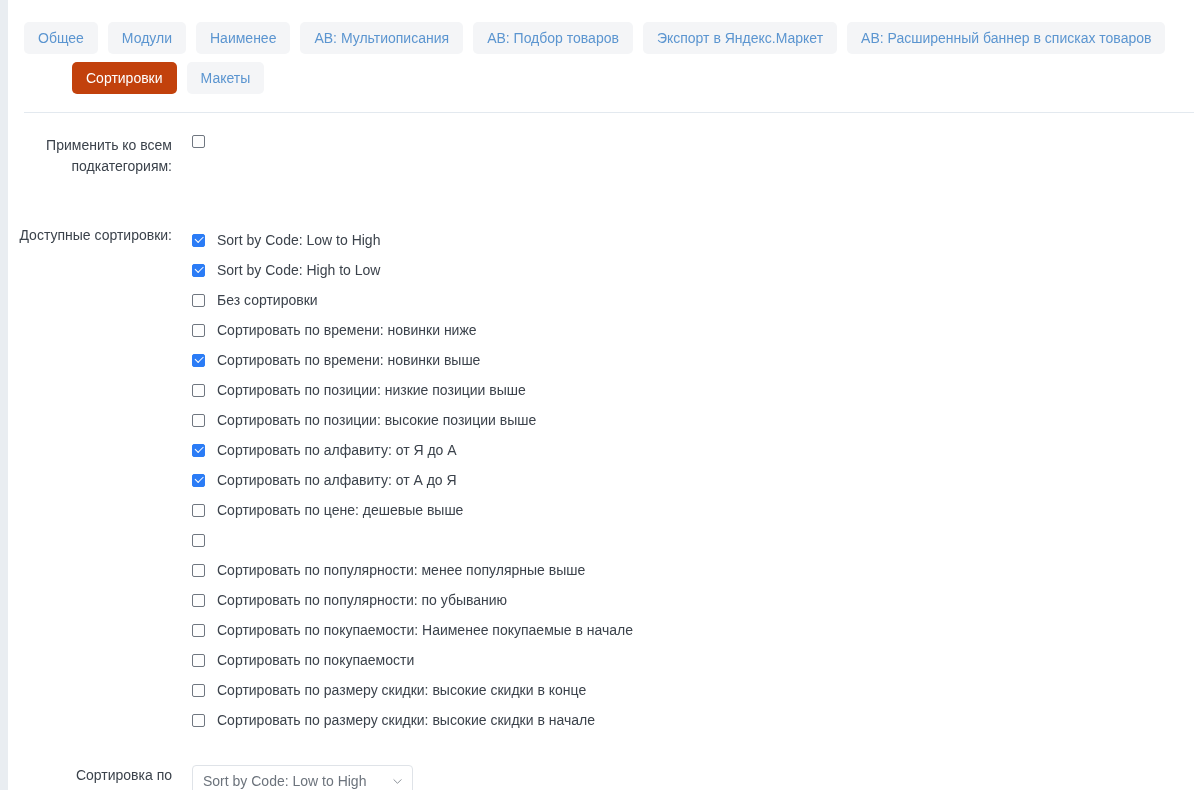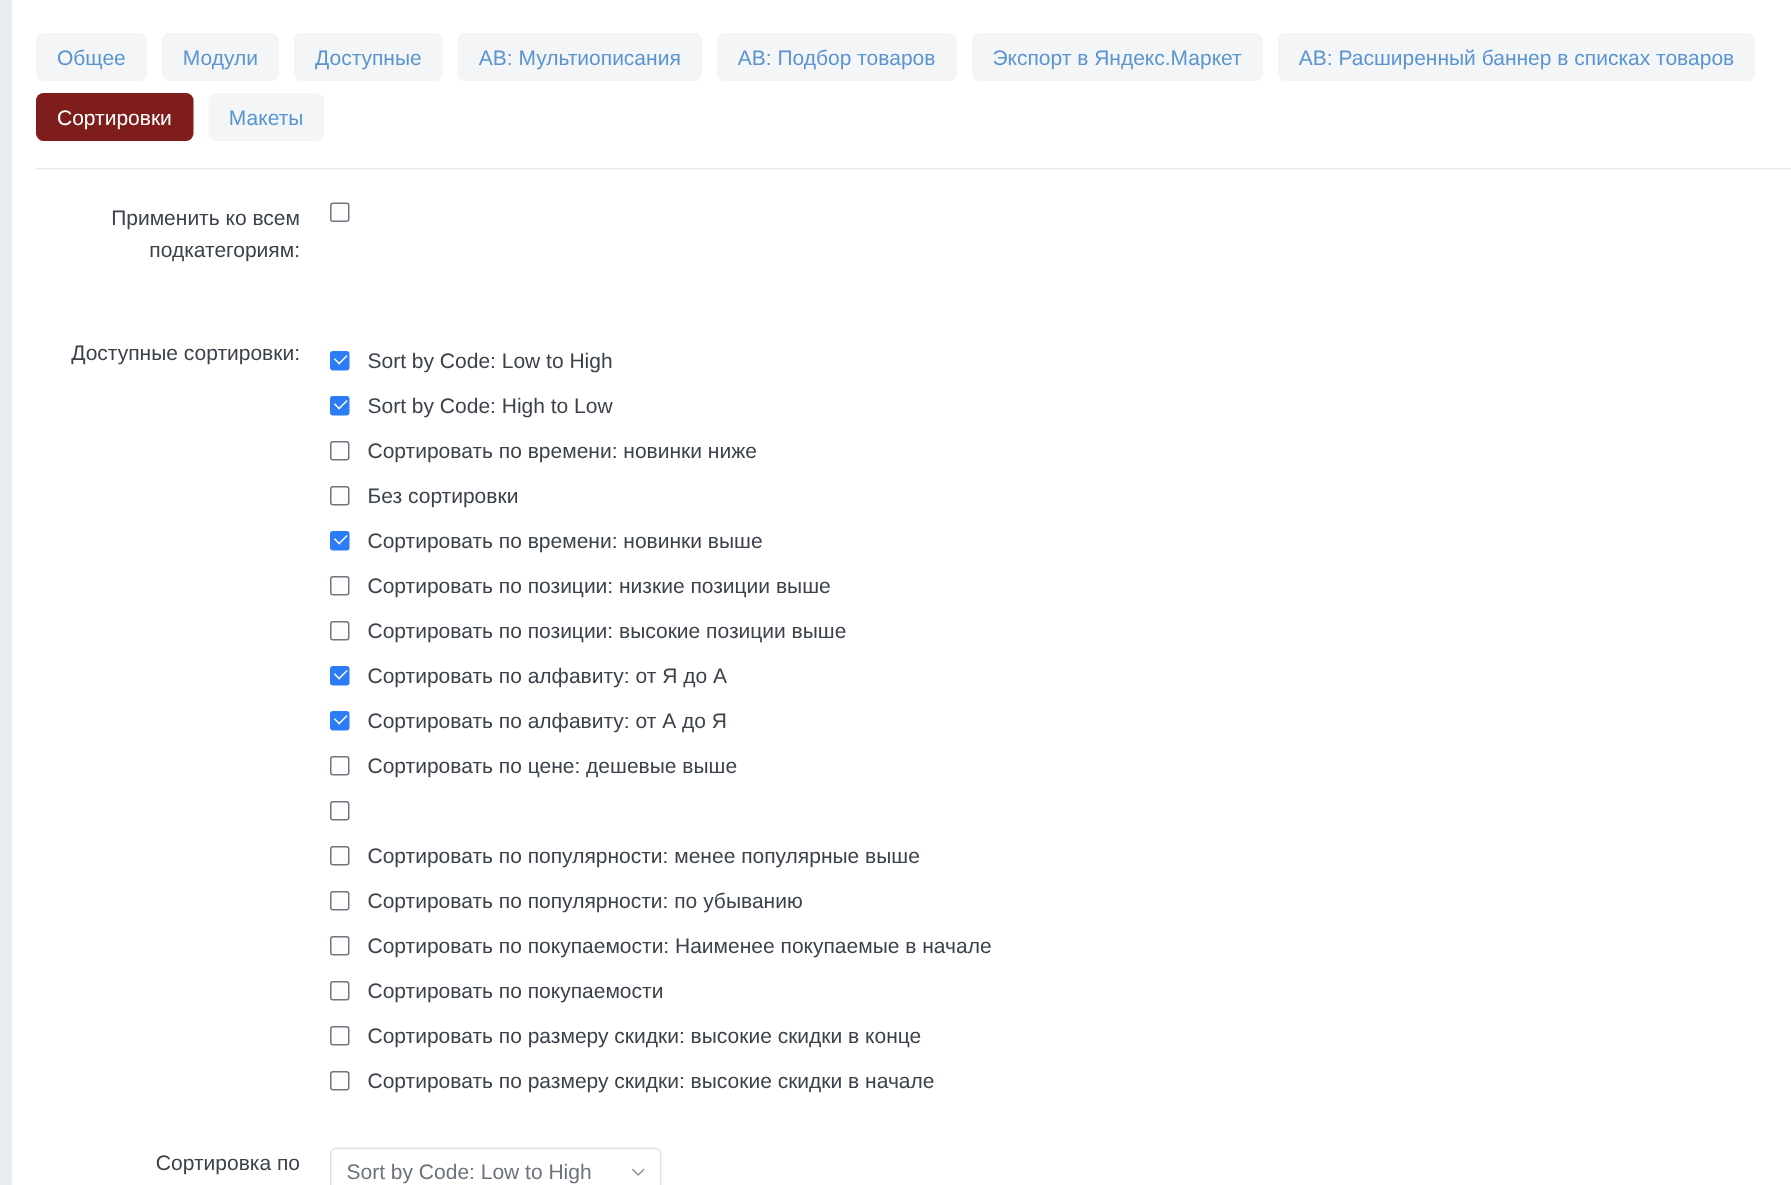--- a/index.html
+++ b/index.html
@@ -56,39 +56,39 @@
     background: #f4f5f7;
     color: #5b95d0;
     font-size: 14px;
     line-height: 1;
     white-space: nowrap;
     cursor: pointer;
     border: none;
     font-family: "Liberation Sans", sans-serif;
   }
   .tab.active {
-    background: #7f1d1d;
+    background: #c2410c;
     color: #ffffff;
+    margin-left: 48px;
   }
 
   .divider {
     margin: 18px 0 0 16px;
     width: 1170px;
     height: 1px;
     background: #e3e9ef;
   }
 
   
   .form {
     padding-top: 22px;
   }
   .form-row {
     display: flex;
     align-items: flex-start;
-    padding-left: 28px;
   }
   .form-label {
     width: 184px;
     flex: 0 0 184px;
     text-align: right;
     padding-right: 20px;
     font-size: 14px;
     line-height: 21px;
     color: #3b424b;
   }
@@ -180,21 +180,21 @@
 <body>
 
 <div class="left-rail"></div>
 
 <div class="page">
 
   <div class="tabs-wrap">
     <div class="tab-row" id="tab-row-0">
         <button class="tab">Общее</button>
         <button class="tab">Модули</button>
-        <button class="tab">Доступные</button>
+        <button class="tab">Наименее</button>
         <button class="tab">АВ: Мультиописания</button>
         <button class="tab">АВ: Подбор товаров</button>
         <button class="tab">Экспорт в Яндекс.Маркет</button>
         <button class="tab">АВ: Расширенный баннер в списках товаров</button>
       </div>
     <div class="tab-row" id="tab-row-1">
         <button class="tab active">Сортировки</button>
         <button class="tab">Макеты</button>
       </div>
   </div>
@@ -218,25 +218,25 @@
           <div class="cb-line">
             <span class="cbox checked"></span>
             <span class="cb-text">Sort by Code: Low to High</span>
           </div>
           <div class="cb-line">
             <span class="cbox checked"></span>
             <span class="cb-text">Sort by Code: High to Low</span>
           </div>
           <div class="cb-line">
             <span class="cbox"></span>
+            <span class="cb-text">Без сортировки</span>
+          </div>
+          <div class="cb-line">
+            <span class="cbox"></span>
             <span class="cb-text">Сортировать по времени: новинки ниже</span>
-          </div>
-          <div class="cb-line">
-            <span class="cbox"></span>
-            <span class="cb-text">Без сортировки</span>
           </div>
           <div class="cb-line">
             <span class="cbox checked"></span>
             <span class="cb-text">Сортировать по времени: новинки выше</span>
           </div>
           <div class="cb-line">
             <span class="cbox"></span>
             <span class="cb-text">Сортировать по позиции: низкие позиции выше</span>
           </div>
           <div class="cb-line">

